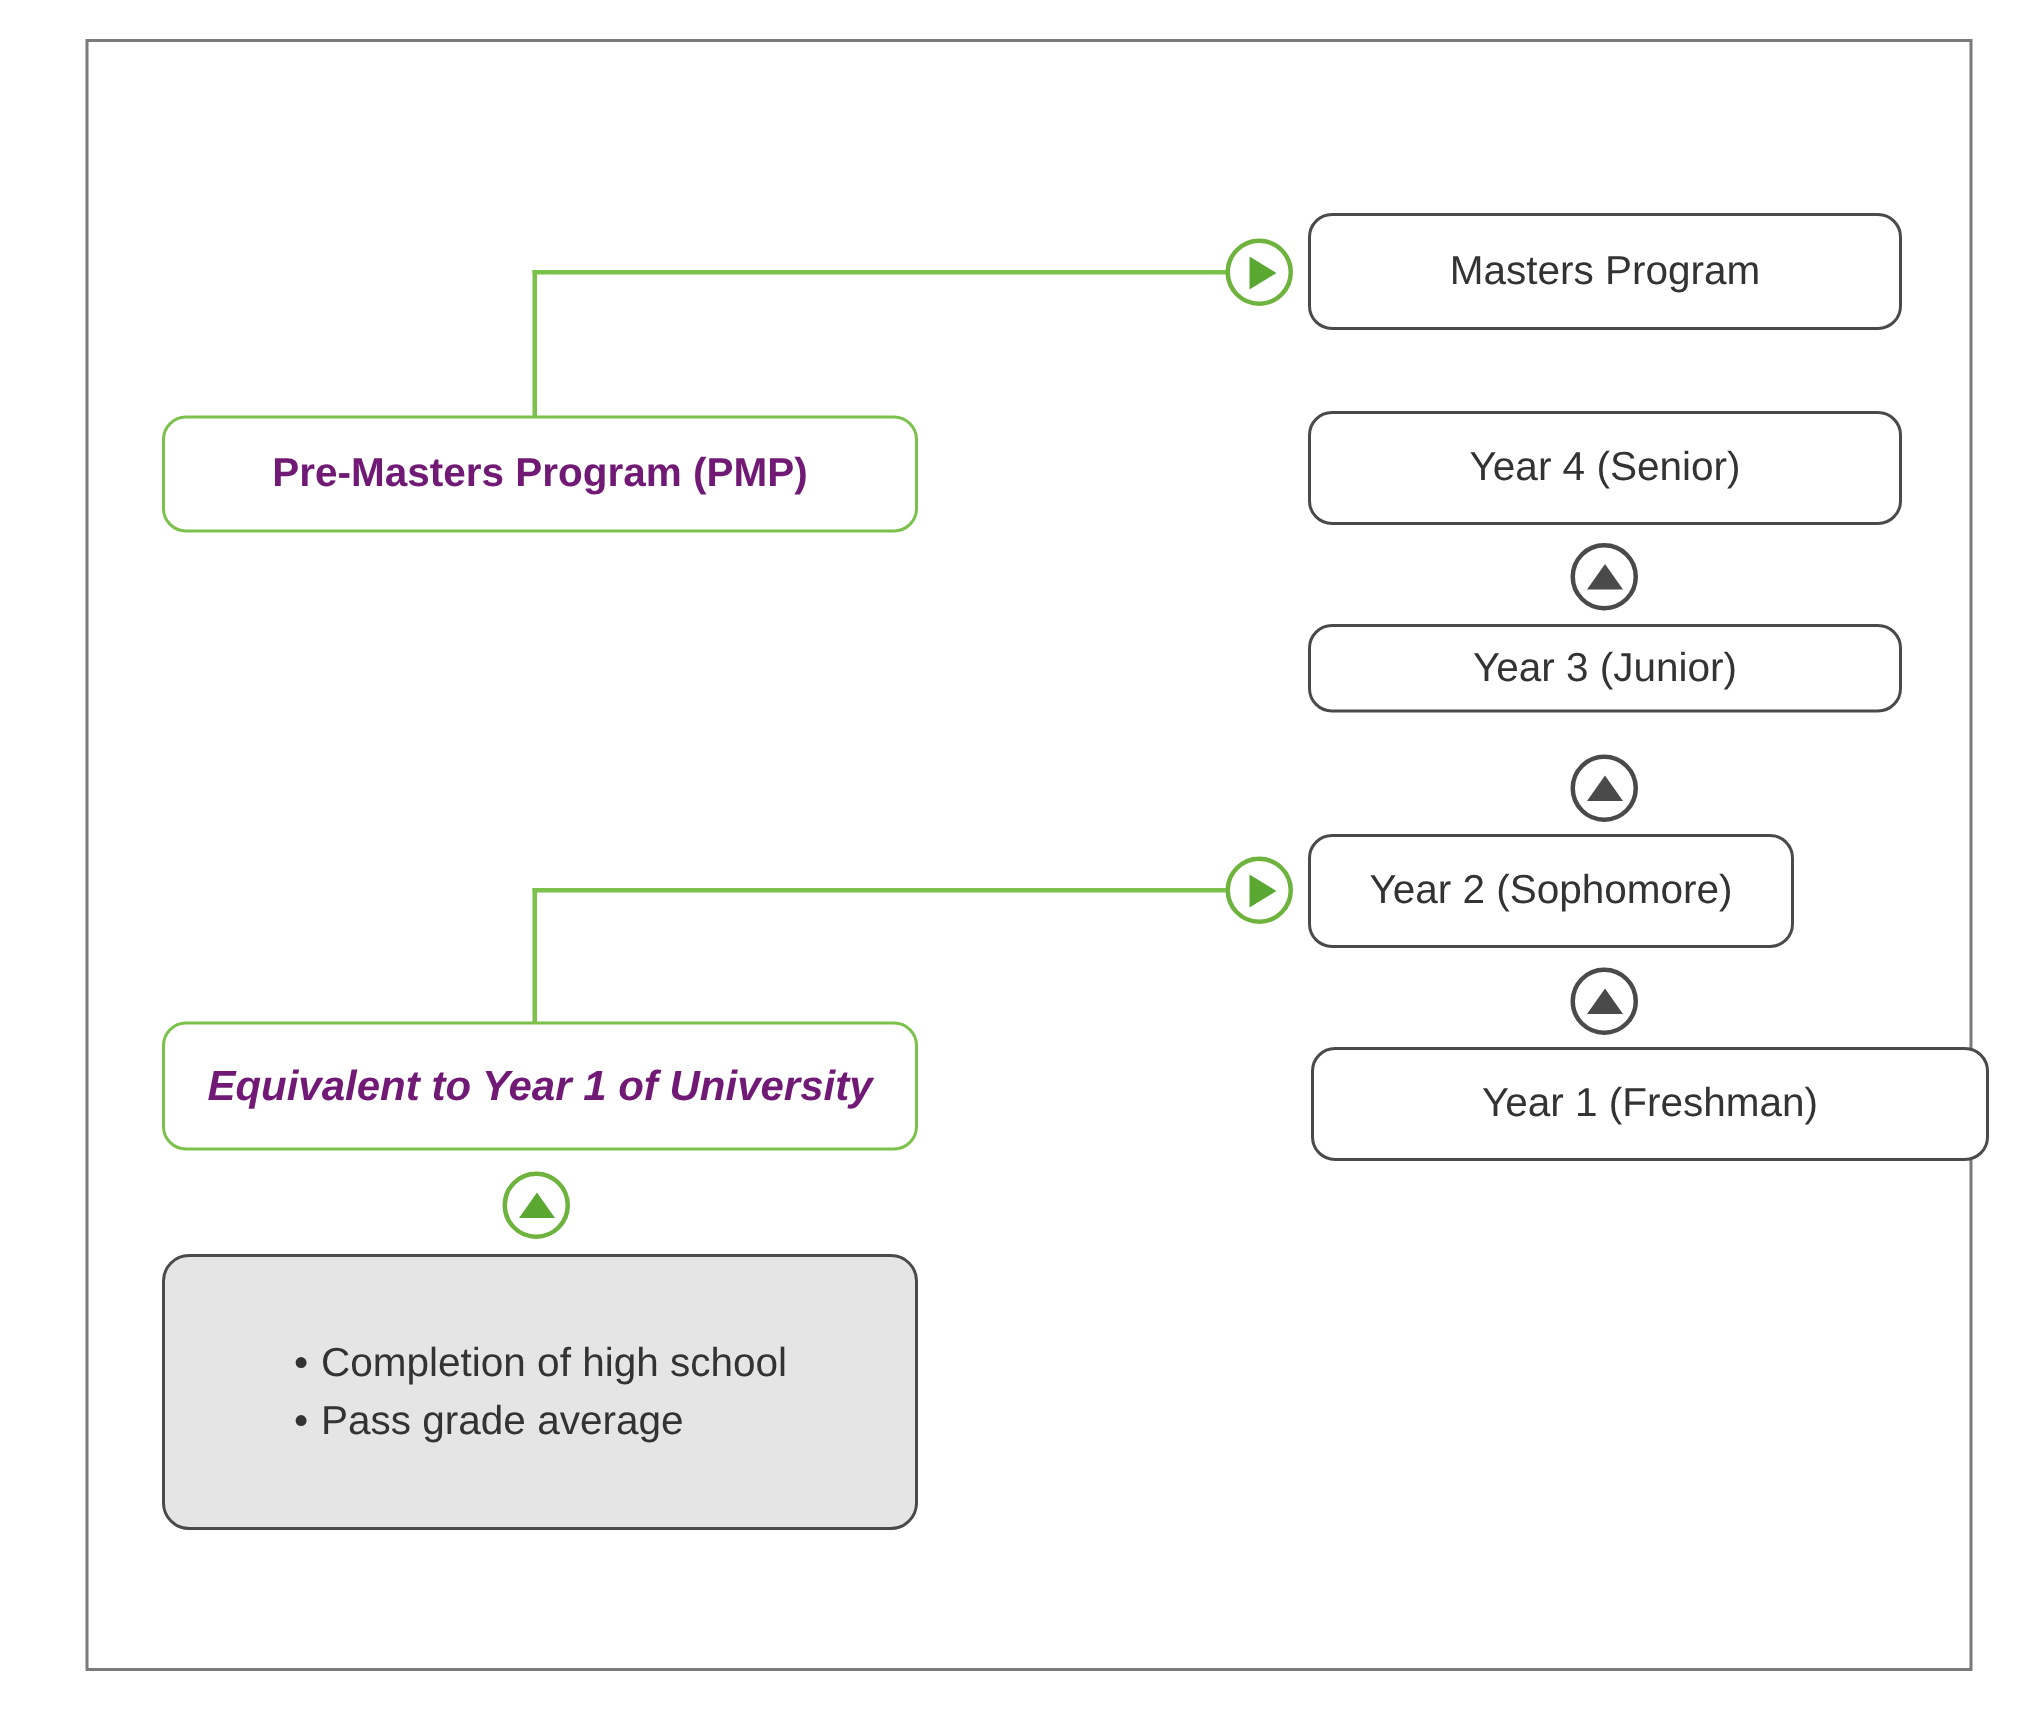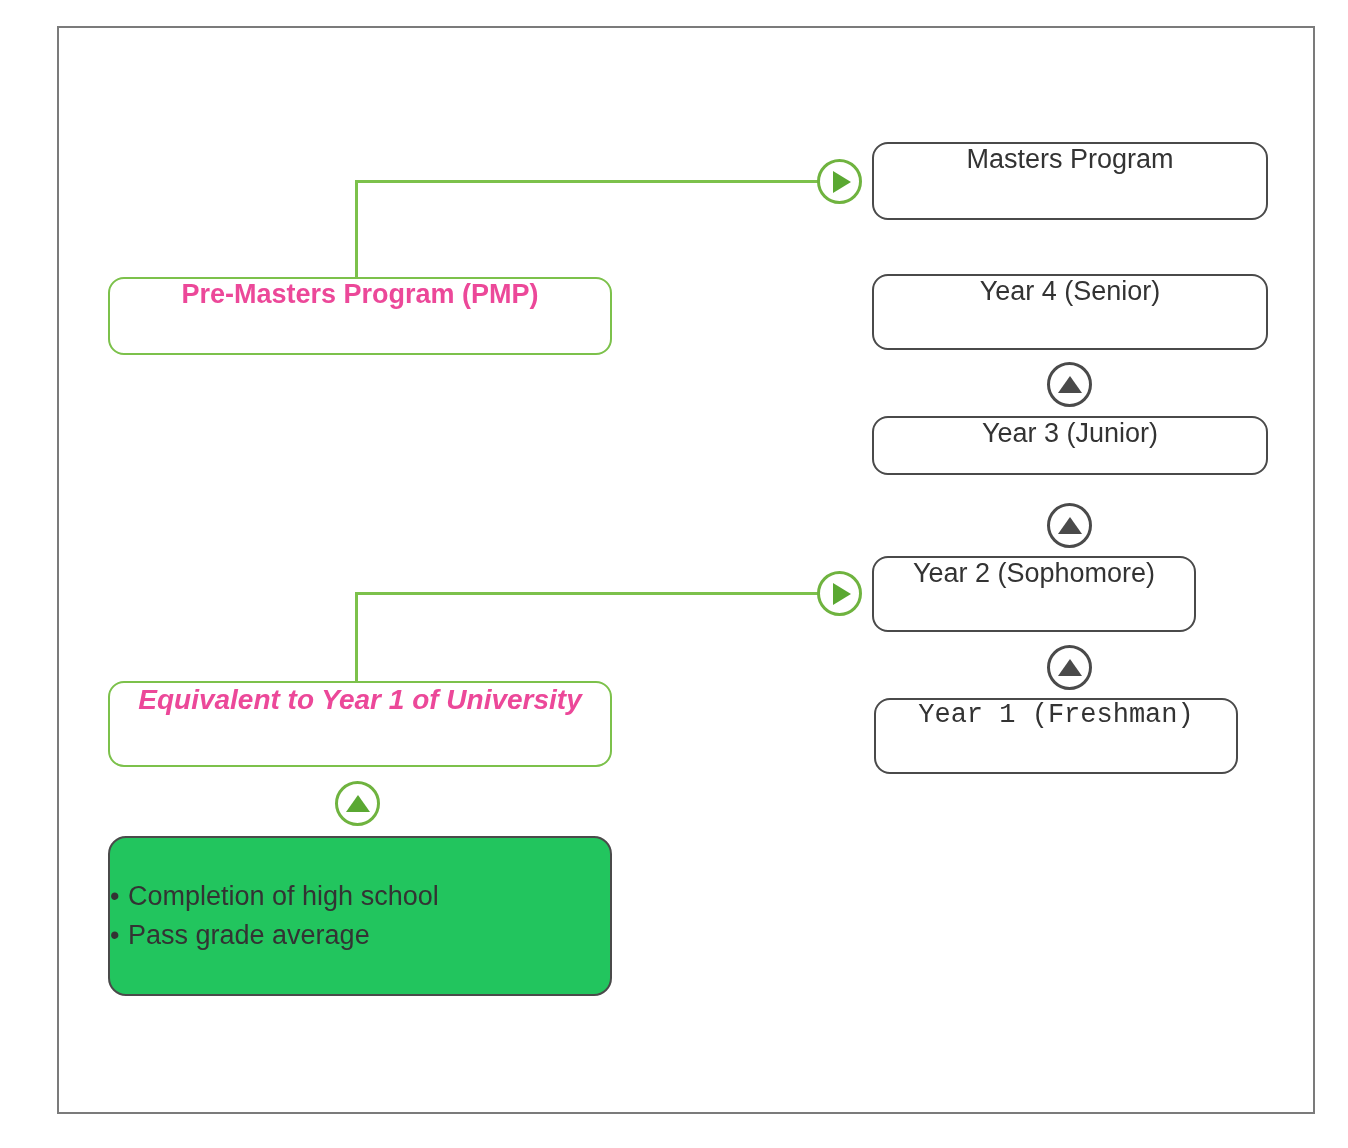--- a/index.html
+++ b/index.html
@@ -32,30 +32,30 @@
     background: #ffffff;
   }
   .node {
     position: absolute;
     box-sizing: border-box;
     border-radius: 16px;
     background: #ffffff;
     display: flex;
     flex-direction: column;
     align-items: center;
-    justify-content: flex-start;
+    justify-content: center;
     text-align: center;
   }
   .node-grey {
     border: 2.5px solid #4a4a4a;
     color: #333333;
   }
   .node-green {
     border: 2.5px solid #7cc14b;
-    color: #ec4899;
+    color: #701a75;
   }
   .node-label {
     font-size: 27px;
     line-height: 1.15;
     white-space: nowrap;
   }
   .node-green .node-label {
     font-weight: bold;
   }
   .node-sub {
@@ -63,28 +63,29 @@
     font-style: italic;
     line-height: 1.2;
     white-space: nowrap;
     font-weight: bold;
   }
   .bullets {
     position: absolute;
     left: 108px;
     top: 836px;
     width: 504px;
-    height: 160px;
+    height: 184px;
     border: 2.5px solid #4a4a4a;
     border-radius: 18px;
-    background: #22c55e;
+    background: #e5e5e5;
     box-sizing: border-box;
     display: flex;
     flex-direction: column;
     justify-content: center;
+    padding-left: 86px;
   }
   .bullet-row {
     font-size: 27px;
     color: #333333;
     line-height: 1.46;
     white-space: nowrap;
   }
   .bullet-dot {
     display: inline-block;
     width: 18px;
@@ -171,21 +172,21 @@
   </div>
 
   <div class="node node-grey" style="left:872px; top:556px; width:324px; height:76px;">
     <span class="node-label">Year 2 (Sophomore)</span>
   </div>
 
   <div class="arrow-circle grey" style="left:1047px; top:645px; width:45px; height:45px;">
     <span class="tri-up-grey"></span>
   </div>
 
-  <div class="node node-grey" style="left:874px; top:698px; width:364px; height:76px;font-family:Liberation Mono, monospace;">
+  <div class="node node-grey" style="left:874px; top:698px; width:452px; height:76px;">
     <span class="node-label">Year 1 (Freshman)</span>
   </div>
 
   <div class="node node-green" style="left:108px; top:277px; width:504px; height:78px;">
     <span class="node-label">Pre-Masters Program (PMP)</span>
   </div>
 
   <div class="node node-green" style="left:108px; top:681px; width:504px; height:86px;">
     <span class="node-sub">Equivalent to Year 1 of University</span>
   </div>

